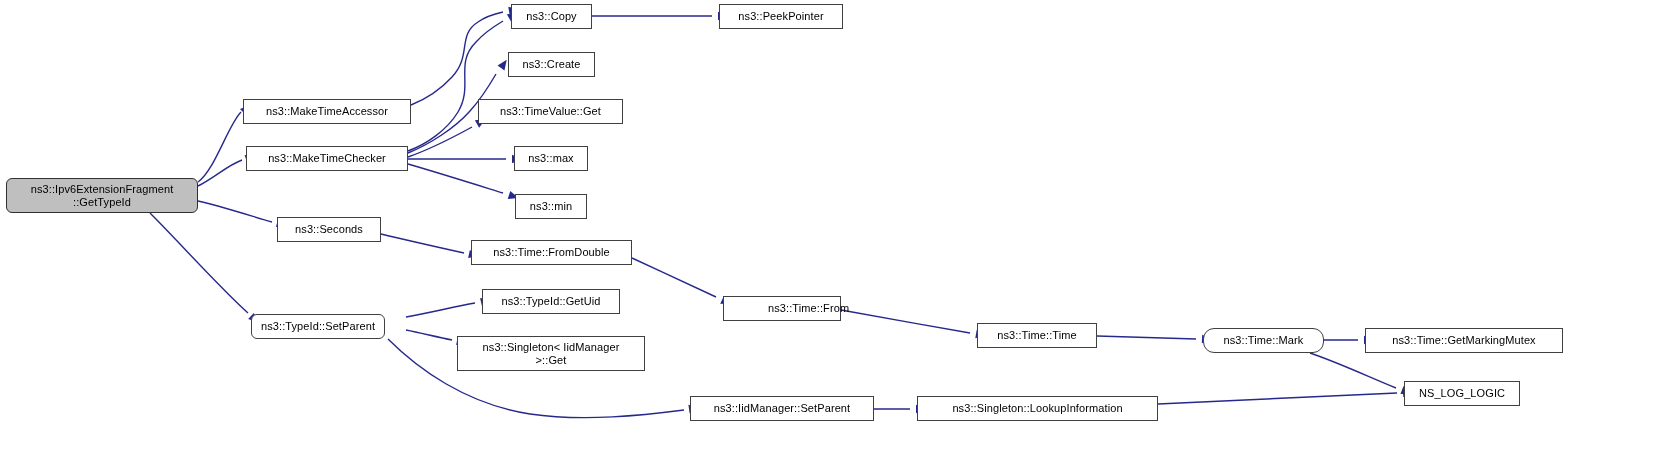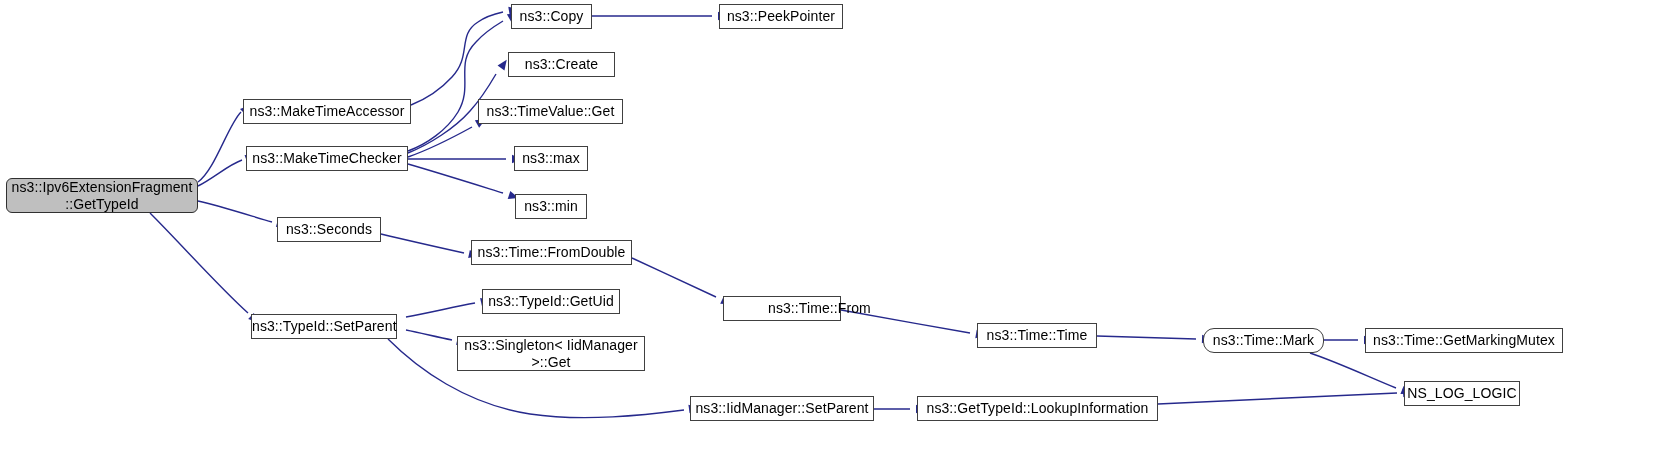--- a/index.html
+++ b/index.html
@@ -23,21 +23,21 @@
     width: 1677px;
     height: 457px;
     pointer-events: none;
   }
   .gnode {
     position: absolute;
     box-sizing: border-box;
     border: 1px solid #404040;
     background: #ffffff;
     color: #000000;
-    font-size: 14px;
+    font-size: 11px;
     line-height: 1.18;
     display: flex;
     align-items: center;
     justify-content: center;
     text-align: center;
     white-space: pre;
     letter-spacing: 0.1px;
     cursor: pointer;
   }
   .gnode.root {
@@ -100,32 +100,32 @@
       <polygon points="0,-4.2 10,0 0,4.2" fill="#26298c" transform="translate(1402,390) rotate(22)"></polygon>
       <path d="M 1158,404 C 1222,401 1330,396 1397,393" fill="none" stroke="#26298c" stroke-width="1.4"></path>
       <polygon points="0,-4.2 10,0 0,4.2" fill="#26298c" transform="translate(1403,393) rotate(355)"></polygon>
     </svg>
   <div id="node-layer">
       <div class="gnode root" style="left: 6px; top: 178px; width: 192px; height: 35px; border-radius: 6px;"><span class="gnode-label">ns3::Ipv6ExtensionFragment
 ::GetTypeId</span></div>
       <div class="gnode" style="left: 243px; top: 99px; width: 168px; height: 25px;"><span class="gnode-label">ns3::MakeTimeAccessor</span></div>
       <div class="gnode" style="left: 246px; top: 146px; width: 162px; height: 25px;"><span class="gnode-label">ns3::MakeTimeChecker</span></div>
       <div class="gnode" style="left: 277px; top: 217px; width: 104px; height: 25px;"><span class="gnode-label">ns3::Seconds</span></div>
-      <div class="gnode" style="left: 251px; top: 314px; width: 146px; height: 25px;"><span class="gnode-label">ns3::TypeId::SetParent</span></div>
+      <div class="gnode" style="left: 251px; top: 314px; width: 134px; height: 25px; border-radius: 6px;"><span class="gnode-label">ns3::TypeId::SetParent</span></div>
       <div class="gnode" style="left: 511px; top: 4px; width: 81px; height: 25px;"><span class="gnode-label">ns3::Copy</span></div>
-      <div class="gnode" style="left: 508px; top: 52px; width: 107px; height: 25px;"><span class="gnode-label">ns3::Create</span></div>
+      <div class="gnode" style="left: 508px; top: 52px; width: 87px; height: 25px;"><span class="gnode-label">ns3::Create</span></div>
       <div class="gnode" style="left: 478px; top: 99px; width: 145px; height: 25px;"><span class="gnode-label">ns3::TimeValue::Get</span></div>
       <div class="gnode" style="left: 514px; top: 146px; width: 74px; height: 25px;"><span class="gnode-label">ns3::max</span></div>
       <div class="gnode" style="left: 515px; top: 194px; width: 72px; height: 25px;"><span class="gnode-label">ns3::min</span></div>
       <div class="gnode" style="left: 471px; top: 240px; width: 161px; height: 25px;"><span class="gnode-label">ns3::Time::FromDouble</span></div>
       <div class="gnode" style="left: 482px; top: 289px; width: 138px; height: 25px;"><span class="gnode-label">ns3::TypeId::GetUid</span></div>
       <div class="gnode" style="left: 457px; top: 336px; width: 188px; height: 35px;"><span class="gnode-label">ns3::Singleton&lt; IidManager
 &gt;::Get</span></div>
       <div class="gnode" style="left: 719px; top: 4px; width: 124px; height: 25px;"><span class="gnode-label">ns3::PeekPointer</span></div>
       <div class="gnode" style="left: 723px; top: 296px; width: 118px; height: 25px; padding-left: 44px;"><span class="gnode-label">ns3::Time::From</span></div>
       <div class="gnode" style="left: 690px; top: 396px; width: 184px; height: 25px;"><span class="gnode-label">ns3::IidManager::SetParent</span></div>
       <div class="gnode" style="left: 977px; top: 323px; width: 120px; height: 25px;"><span class="gnode-label">ns3::Time::Time</span></div>
-      <div class="gnode" style="left: 917px; top: 396px; width: 241px; height: 25px;"><span class="gnode-label">ns3::GetTypeId::LookupInformation</span></div>
+      <div class="gnode" style="left: 917px; top: 396px; width: 241px; height: 25px;"><span class="gnode-label">ns3::Singleton::LookupInformation</span></div>
       <div class="gnode" style="left: 1203px; top: 328px; width: 121px; height: 25px; border-radius: 11px;"><span class="gnode-label">ns3::Time::Mark</span></div>
       <div class="gnode" style="left: 1365px; top: 328px; width: 198px; height: 25px;"><span class="gnode-label">ns3::Time::GetMarkingMutex</span></div>
       <div class="gnode" style="left: 1404px; top: 381px; width: 116px; height: 25px;"><span class="gnode-label">NS_LOG_LOGIC</span></div>
     </div>
 </div>
 
 </body></html>

